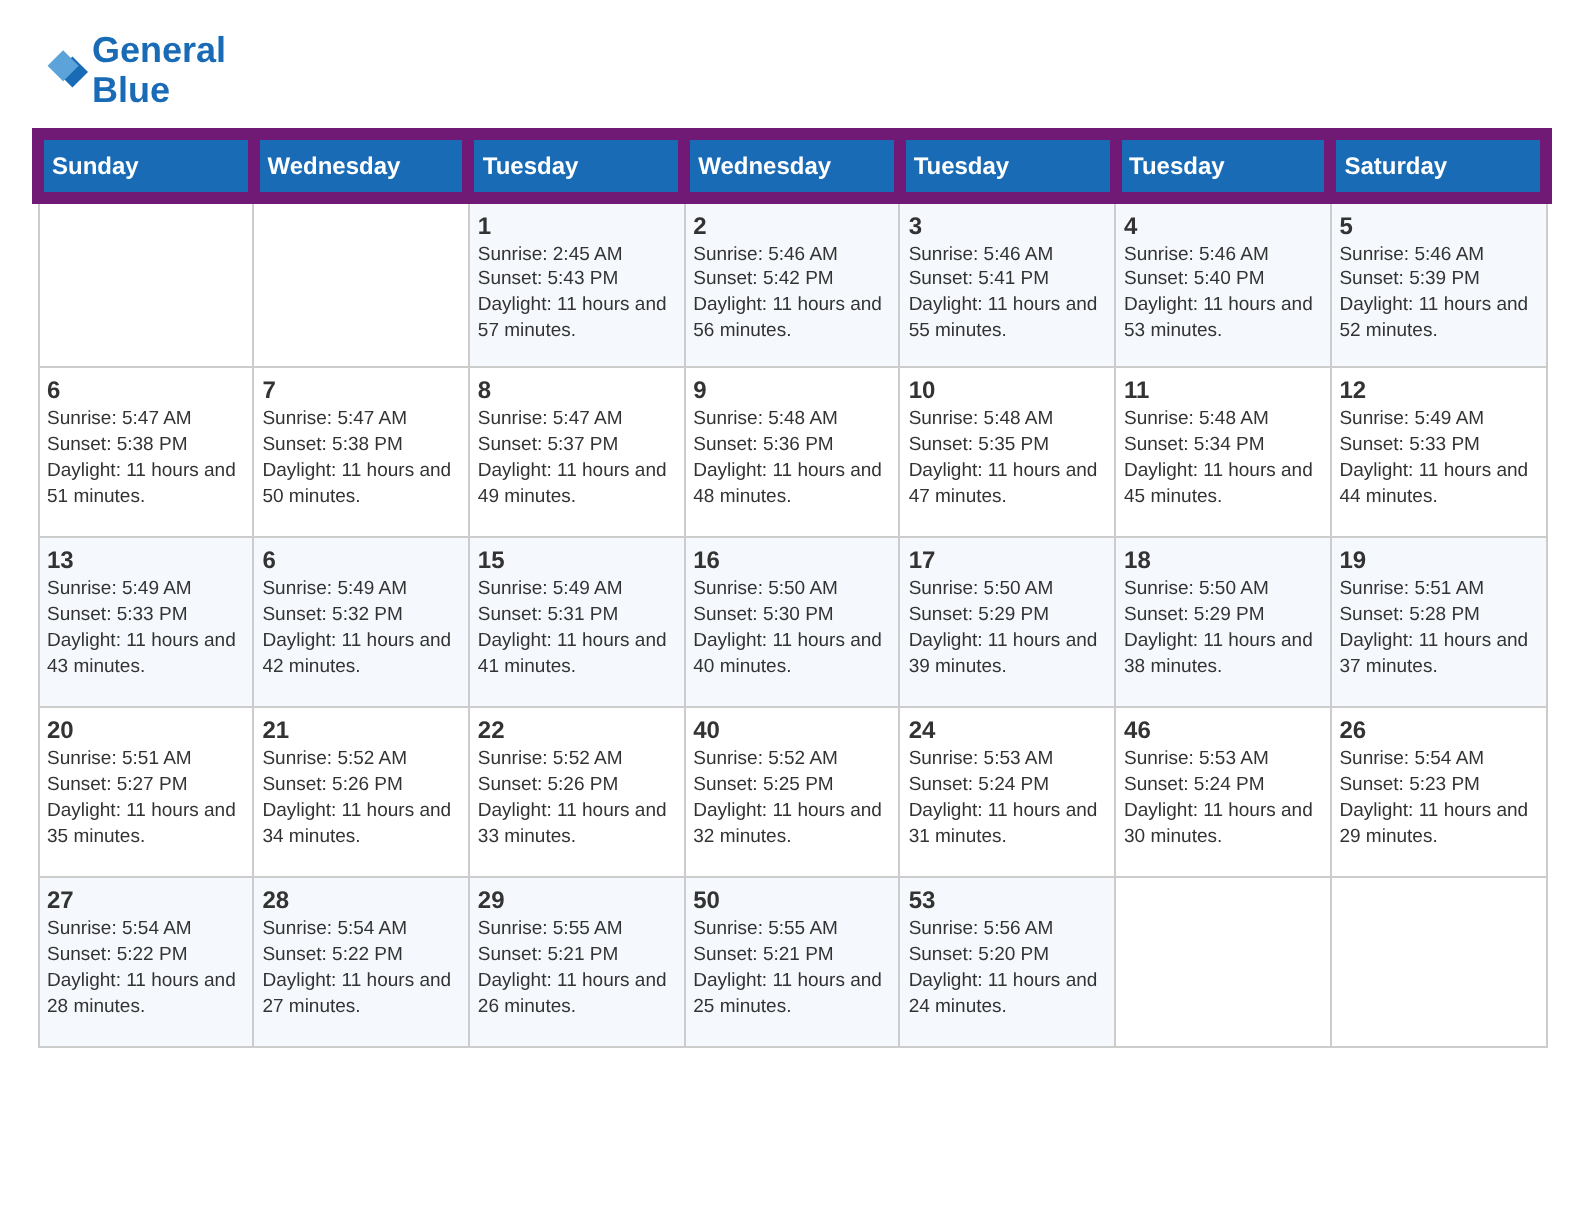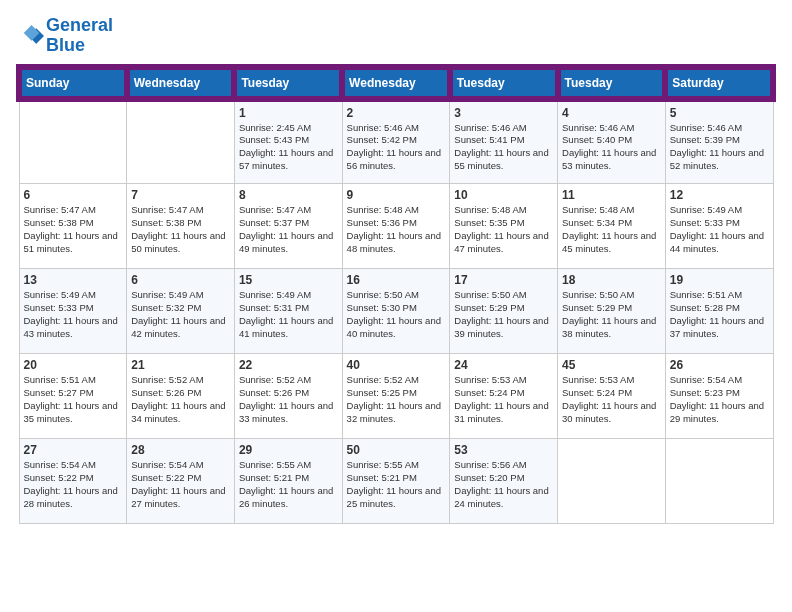--- a/index.html
+++ b/index.html
@@ -281,21 +281,21 @@
 and 32 minutes.</div>
         </td>
         <td>
           <span class="day-num">24</span>
           <div class="cell-text">Sunrise: 5:53 AM
 Sunset: 5:24 PM
 Daylight: 11 hours
 and 31 minutes.</div>
         </td>
         <td>
-          <span class="day-num">45</span>
+          <span class="day-num">46</span>
           <div class="cell-text">Sunrise: 5:53 AM
 Sunset: 5:24 PM
 Daylight: 11 hours
 and 30 minutes.</div>
         </td>
         <td>
           <span class="day-num">26</span>
           <div class="cell-text">Sunrise: 5:54 AM
 Sunset: 5:23 PM
 Daylight: 11 hours

